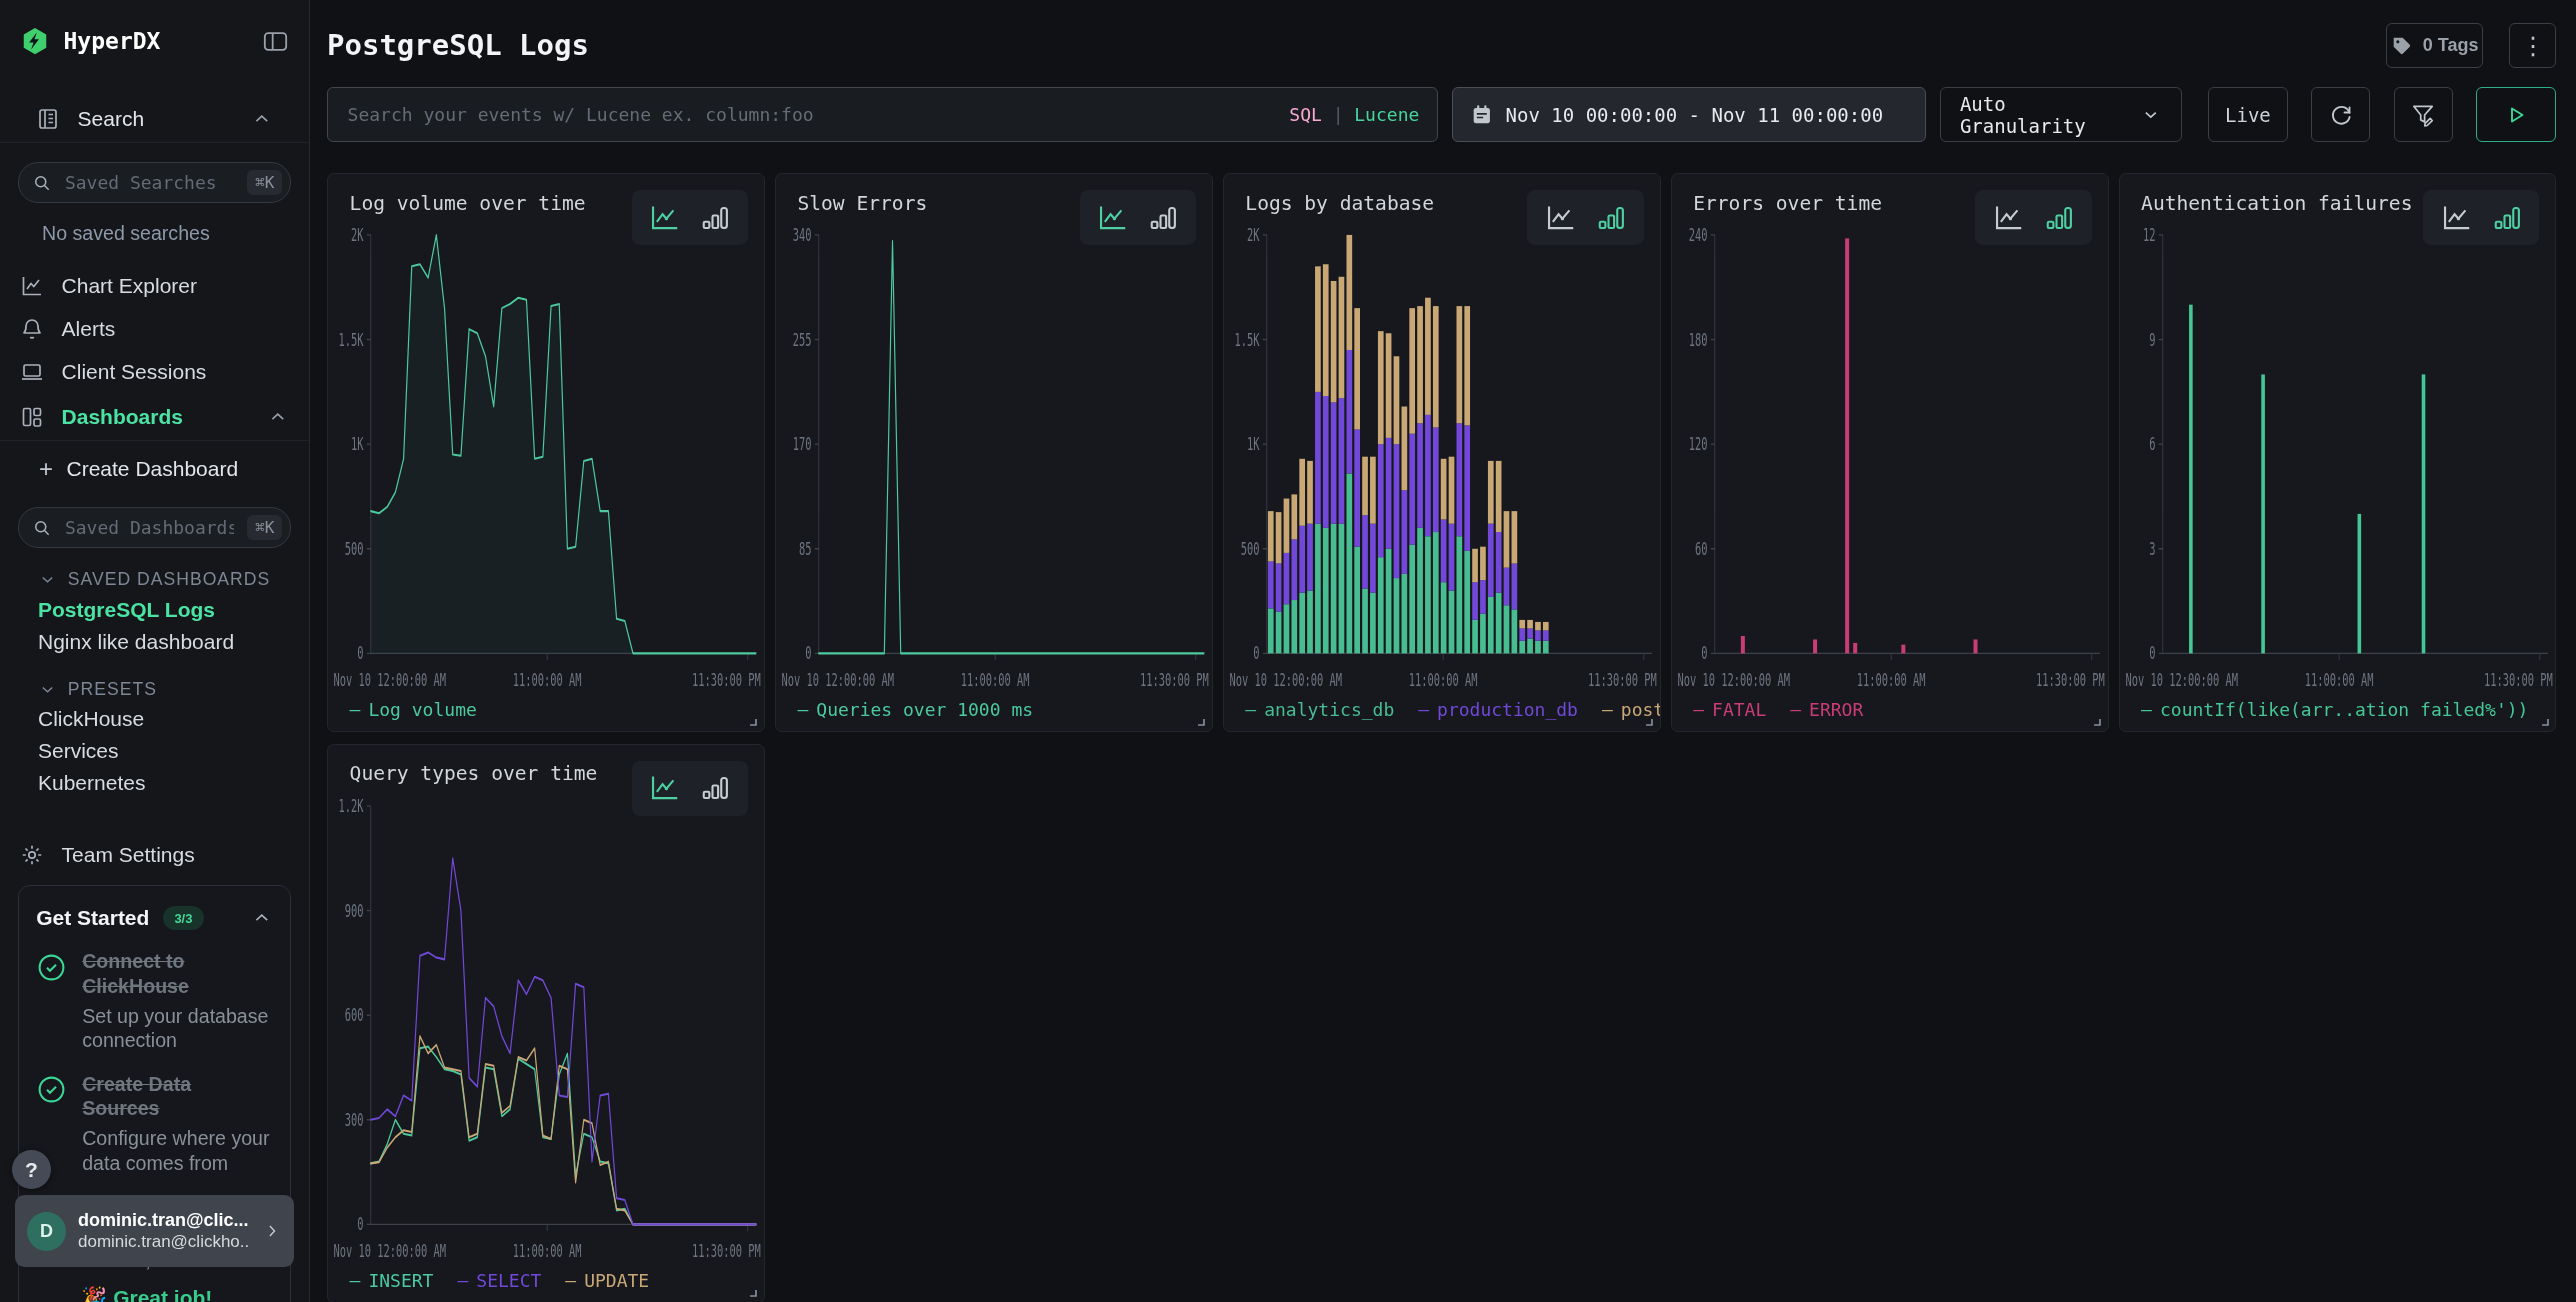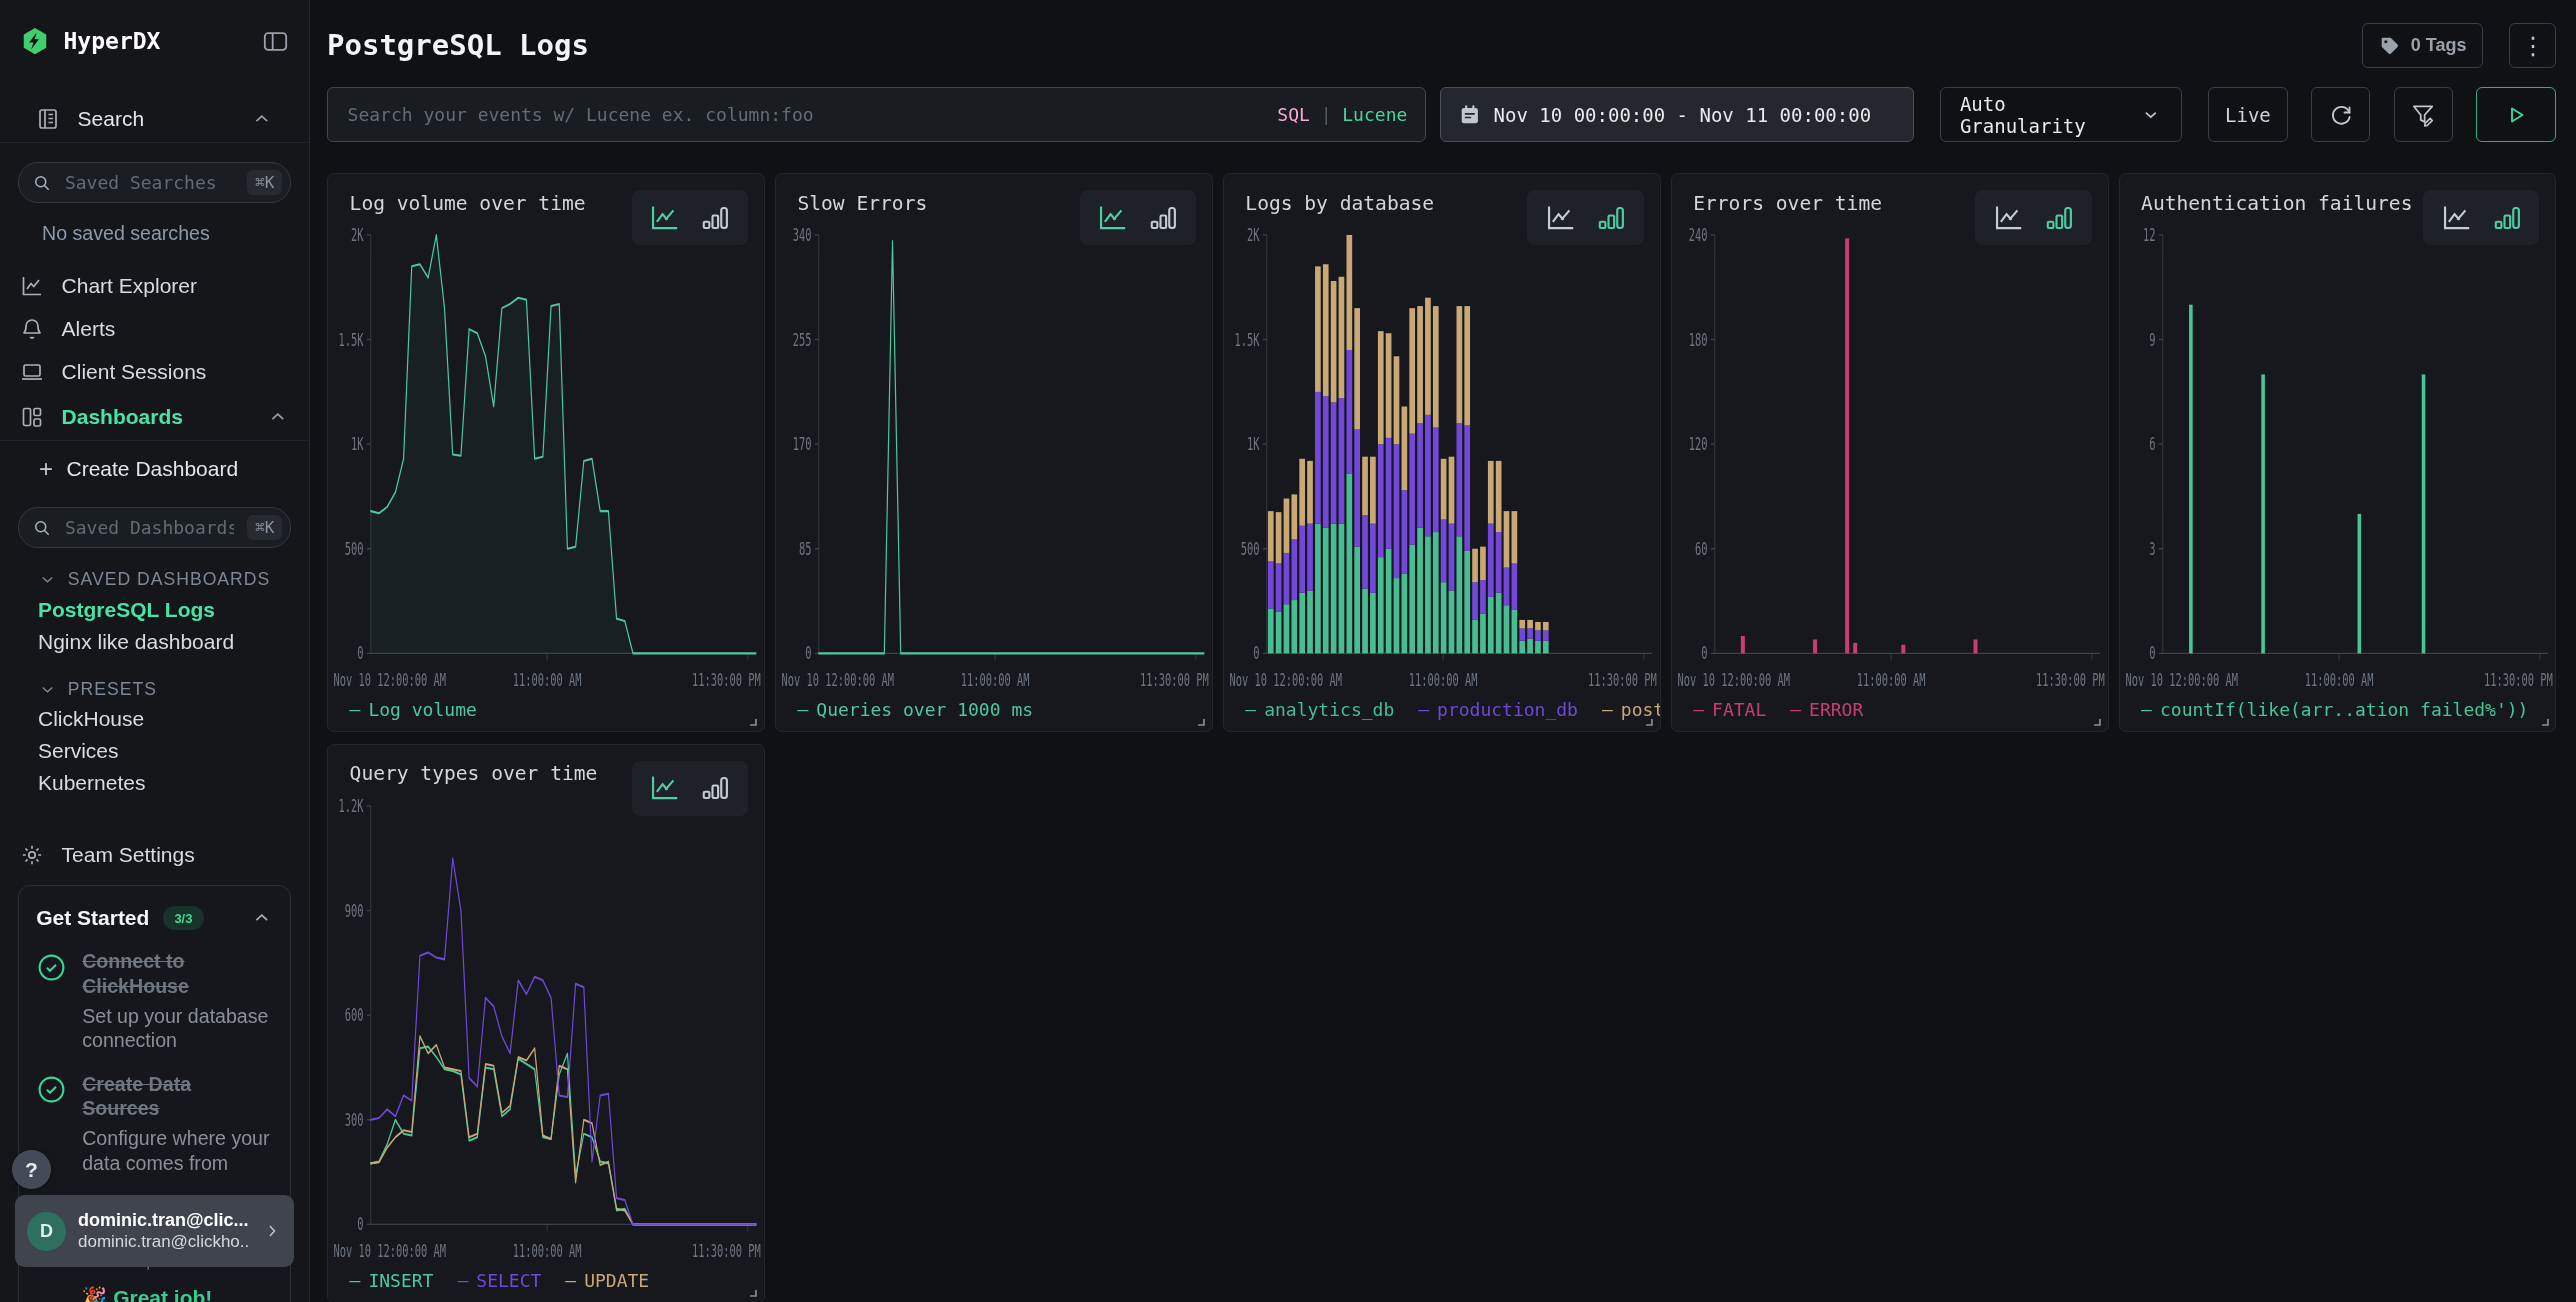--- a/index.html
+++ b/index.html
@@ -58,37 +58,37 @@
   .user-lines{flex:1;min-width:0;overflow:hidden}
   .user-line1{font-size:18px;font-weight:700;color:#fff;white-space:nowrap}
   .user-line2{font-size:17px;color:#d6dade;white-space:nowrap;margin-top:1.4px}
   .user-chevron{color:#c3c8cf;display:flex}
 
   
   main{flex:1;min-width:0;padding:0 19.6px 0 17px;display:flex;flex-direction:column;background:#0f1115}
   .page-head{display:flex;align-items:flex-start;margin-top:23px}
   .page-title{font-family:"DejaVu Sans Mono",monospace;font-weight:700;font-size:29px;color:#f2f4f6;flex:1;margin-top:5.4px}
   .tags-btn{height:43px;border:1.4px solid #3a3e45;border-radius:6px;display:flex;align-items:center;gap:10px;
-            padding:0 16px;color:#9aa1a9;font-size:18px;font-weight:700;cursor:pointer}
+            padding:0 4px;color:#9aa1a9;font-size:18px;font-weight:700;cursor:pointer}
   .kebab-btn{width:45px;height:43px;border:1.4px solid #3a3e45;border-radius:6px;margin-left:26px;display:flex;
              align-items:center;justify-content:center;color:#c2c7cd;font-size:24px;cursor:pointer}
   .toolbar{display:flex;gap:14px;margin-top:19px;height:55px}
   .search-box{flex:1;min-width:0;background:#191c21;border:1.4px solid #43464c;border-radius:6px;display:flex;
               align-items:center;gap:29px;padding:0 17.6px;box-sizing:border-box}
   .search-box input{flex:1;min-width:0;background:transparent;border:none;outline:none;color:#cfd4da;
               font-family:"DejaVu Sans Mono",monospace;font-size:18px}
   .search-box input::placeholder{color:#656c76}
   .qlang{display:flex;gap:10.8px;font-family:"DejaVu Sans Mono",monospace;font-size:18px;align-items:center}
   .qlang .sql{color:#f9a8d4;cursor:pointer}.qlang .sep{color:#555a61}.qlang .lucene{color:#47d69c;cursor:pointer}
   .date-btn{width:474px;background:#24272d;border:1.4px solid #4a4e55;border-radius:6px;display:flex;align-items:center;
             gap:13.5px;padding:0 17.6px;font-family:"DejaVu Sans Mono",monospace;font-size:19px;color:#e8eaed;
             box-sizing:border-box;cursor:pointer}
   .gran-btn{width:242px;border:1.4px solid #3a3e45;border-radius:6px;display:flex;align-items:center;gap:13.5px;
             padding:0 19px;font-family:"DejaVu Sans Mono",monospace;font-size:19px;color:#e8eaed;
-            box-sizing:border-box;cursor:pointer;margin-left:12px}
+            box-sizing:border-box;cursor:pointer;margin-left:0}
   .gran-btn .chev{margin-left:auto}
   .live-btn{width:78px;border:1.4px solid #3a3e45;border-radius:6px;display:flex;align-items:center;justify-content:center;
             font-family:"DejaVu Sans Mono",monospace;font-size:19px;color:#cfd3d8;cursor:pointer;margin-left:12px}
   .icon-btn{width:57px;border:1.4px solid #3a3e45;border-radius:6px;display:flex;align-items:center;justify-content:center;
             color:#c2c7cd;cursor:pointer;margin-left:9.5px}
   .play-btn{width:78px;border:1.4px solid #2fae85;border-radius:6px;display:flex;align-items:center;justify-content:center;
             color:#3bd795;cursor:pointer;margin-left:9.5px}
 
   #charts-grid{display:grid;grid-template-columns:repeat(5,1fr);grid-template-rows:1fr 1fr;gap:11.5px 10px;
                margin-top:31px;flex:1;margin-bottom:0}

